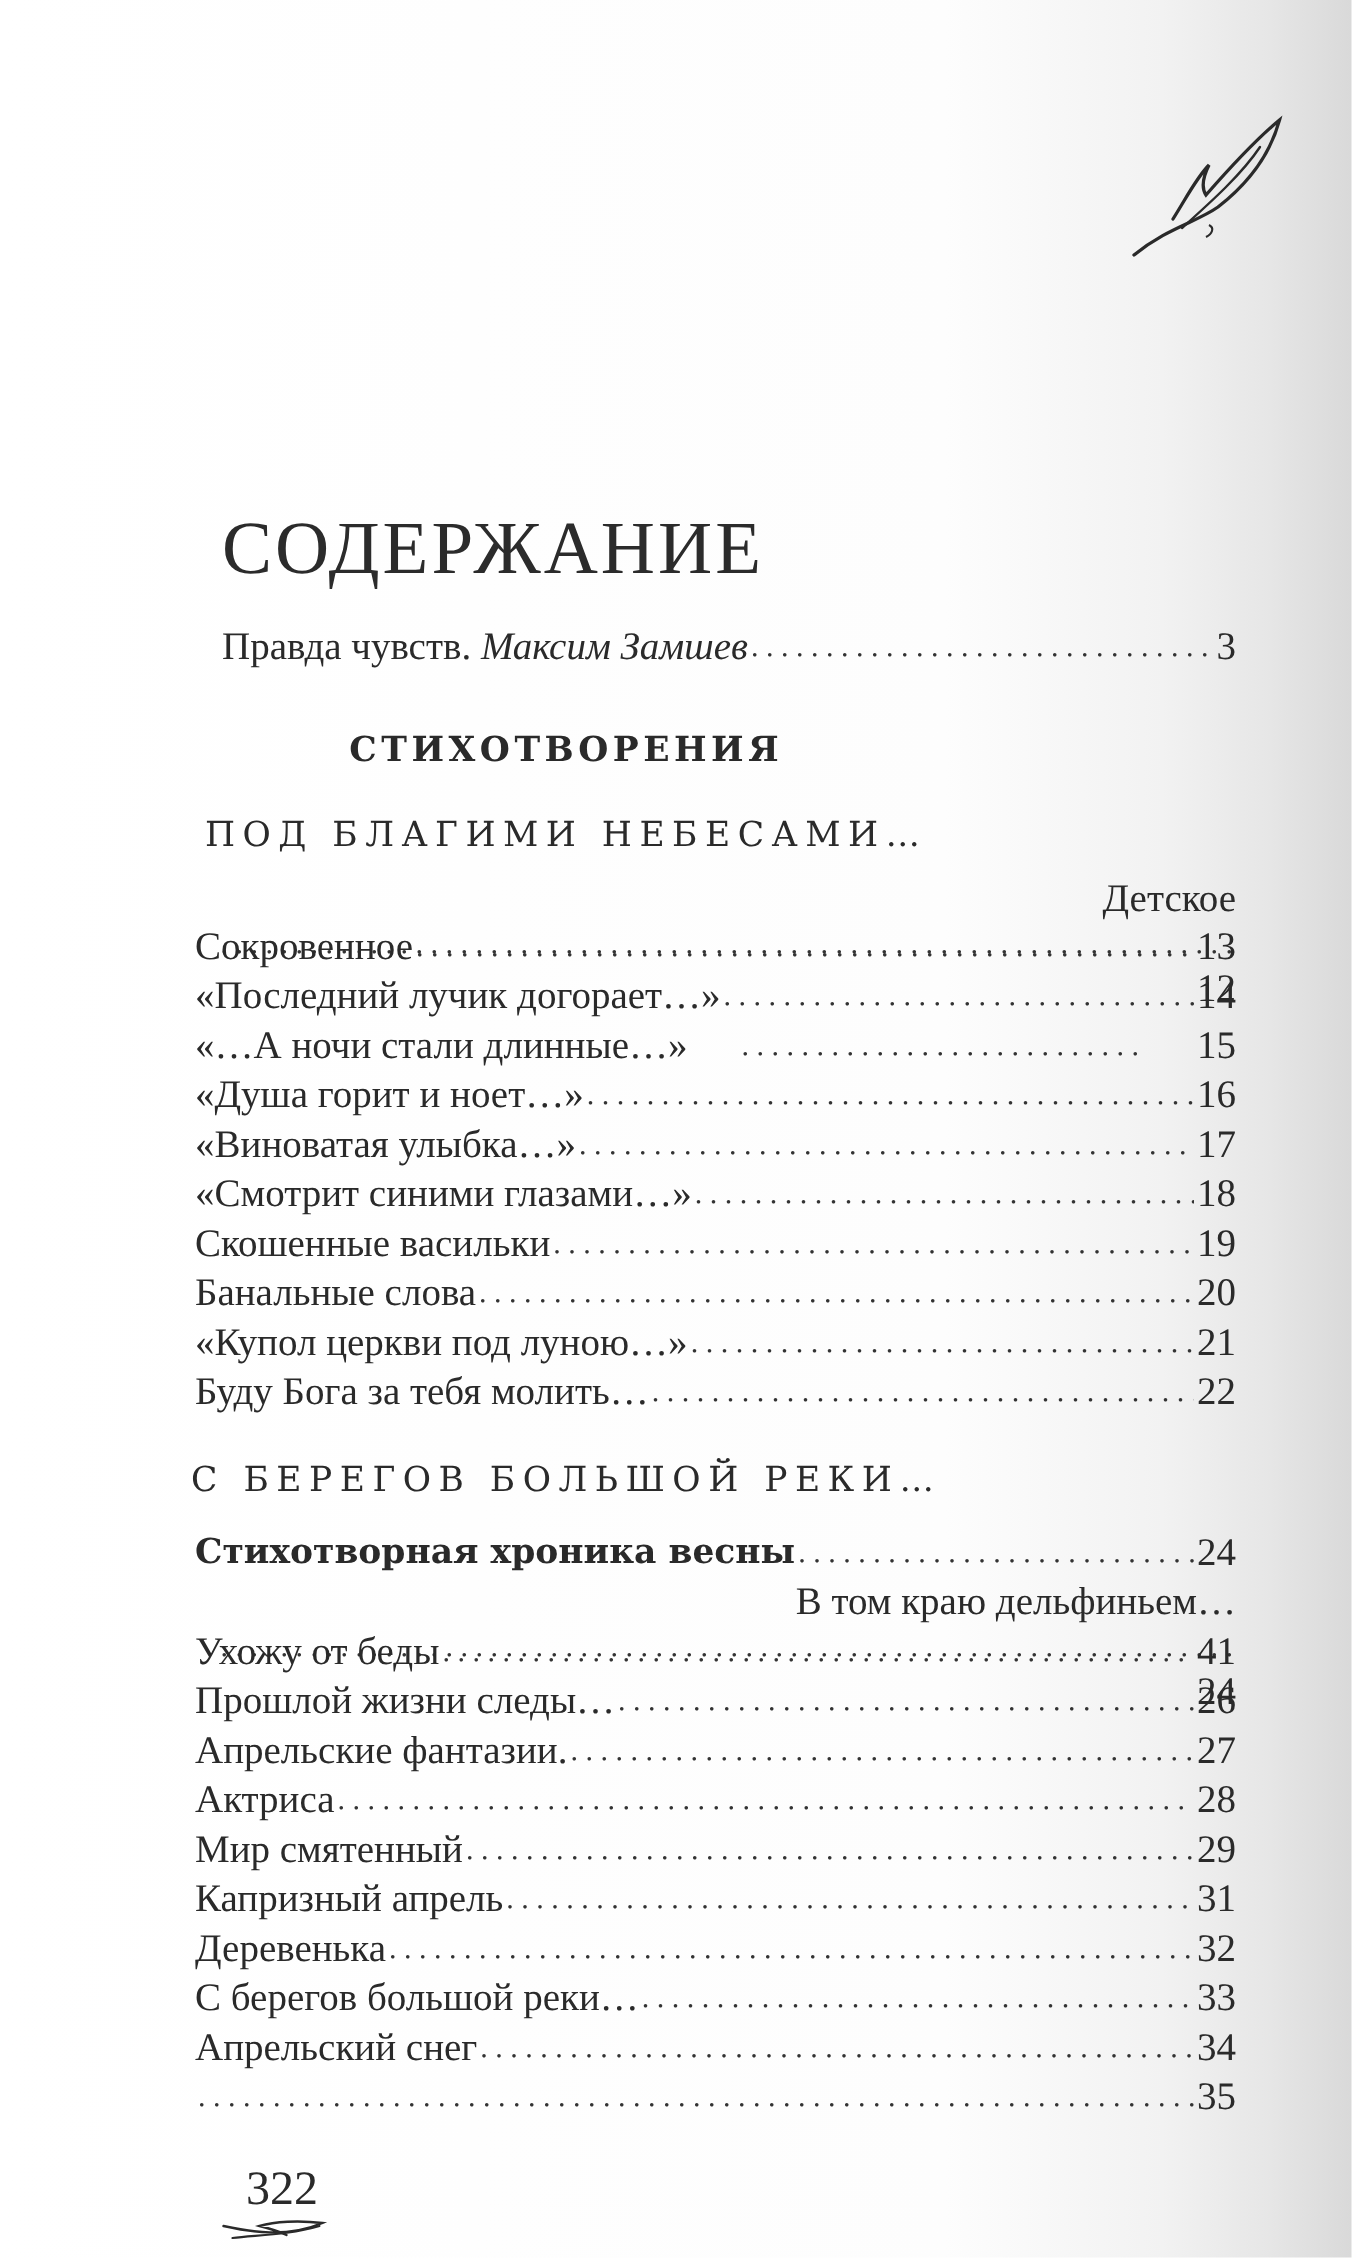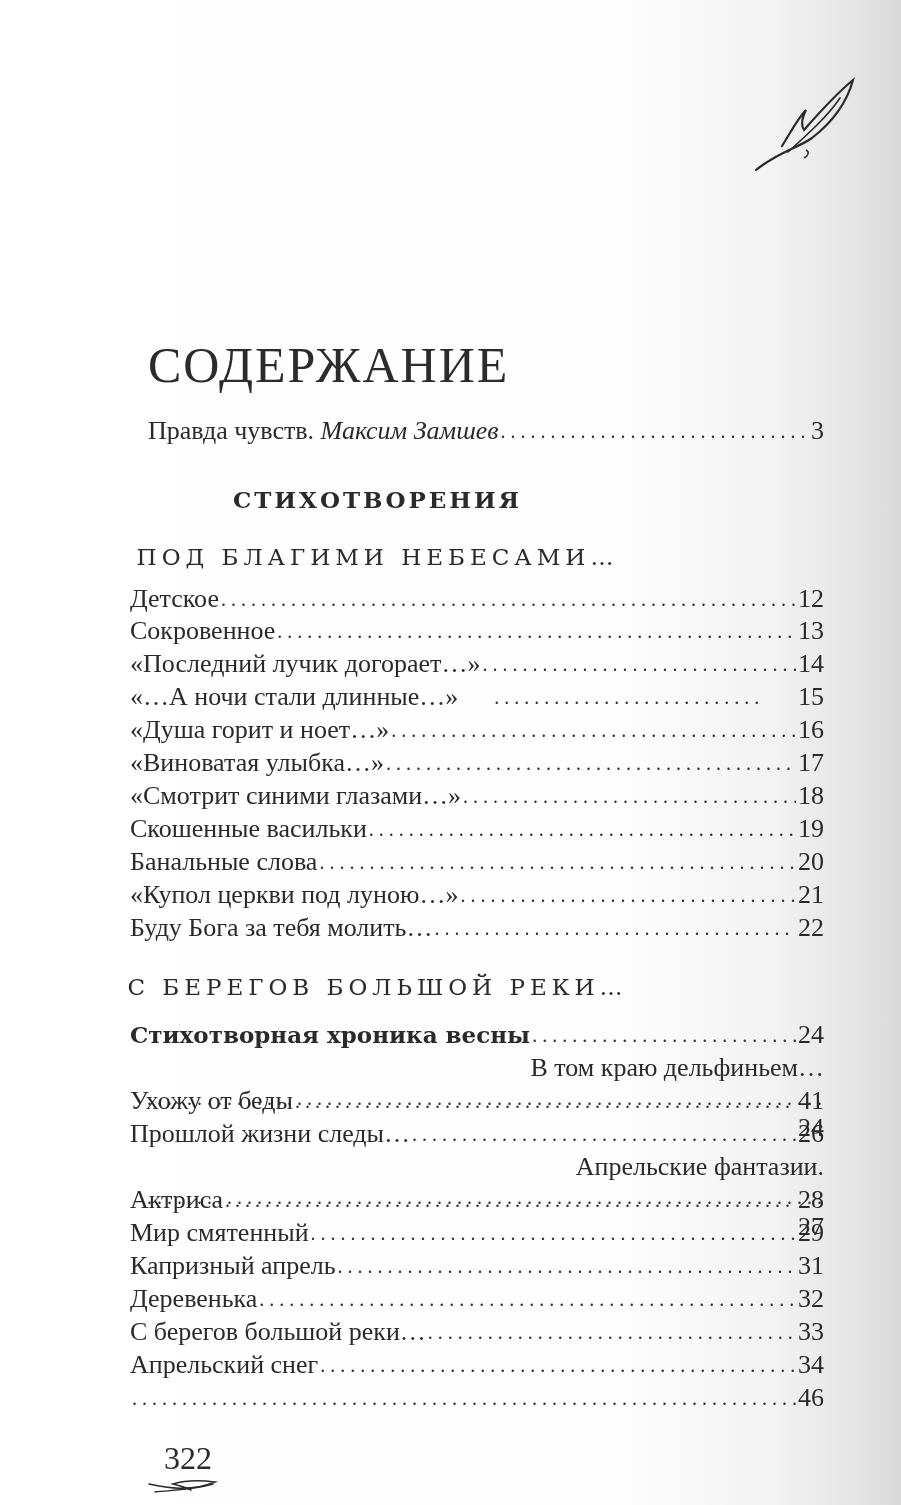--- a/index.html
+++ b/index.html
@@ -51,21 +51,21 @@
 <div class="toc-row" style="left:148px; top:416px; width:676px;">
   <span class="t">Правда чувств.</span>&nbsp;<span class="t i">Максим Замшев</span>
   <span class="leader"></span>
   <span class="p">3</span>
 </div>
 
 <h2 class="section-head h-major" style="top:486px;">СТИХОТВОРЕНИЯ</h2>
 
 <h3 class="section-head h-minor" style="top:544px;">ПОД БЛАГИМИ НЕБЕСАМИ…</h3>
 
-<div class="toc-row entry" style="top:584px;">
+<div class="toc-row entry" style="top:584px;flex-direction:column;">
     <span class="t">Детское</span>
     <span class="leader"></span>
     <span class="p">12</span>
   </div>
 <div class="toc-row entry" style="top:616px;">
     <span class="t">Сокровенное</span>
     <span class="leader"></span>
     <span class="p">13</span>
   </div>
 <div class="toc-row entry" style="top:649px;">
@@ -129,21 +129,21 @@
 <div class="toc-row entry" style="top:1086px;">
     <span class="t">Ухожу от беды</span>
     <span class="leader"></span>
     <span class="p">41</span>
   </div>
 <div class="toc-row entry" style="top:1119px;">
     <span class="t">Прошлой жизни следы…</span>
     <span class="leader"></span>
     <span class="p">26</span>
   </div>
-<div class="toc-row entry" style="top:1152px;flex-direction:column;">
+<div class="toc-row entry" style="top:1152px;">
     <span class="t">Апрельские фантазии.</span>
     <span class="leader"></span>
     <span class="p">27</span>
   </div>
 <div class="toc-row entry" style="top:1185px;">
     <span class="t">Актриса</span>
     <span class="leader"></span>
     <span class="p">28</span>
   </div>
 <div class="toc-row entry" style="top:1218px;">
@@ -166,21 +166,21 @@
     <span class="leader"></span>
     <span class="p">33</span>
   </div>
 <div class="toc-row entry" style="top:1350px;">
     <span class="t">Апрельский снег</span>
     <span class="leader"></span>
     <span class="p">34</span>
   </div>
 <div class="toc-row entry" style="top:1383px;">
     <span class="leader"></span>
-    <span class="p">46</span>
+    <span class="p">35</span>
   </div>
 
 <div class="page-num">322</div>
 
 <svg class="feather-bottom" viewBox="0 0 72 20">
   <path d="M2 6 C20 10 44 14 68 4 C52 2 36 3 26 6 C34 8 40 10 44 12" fill="none" stroke="#2a2a2a" stroke-width="1.6" stroke-linecap="round"></path>
   <path d="M8 14 C24 12 46 12 66 6" fill="none" stroke="#2a2a2a" stroke-width="1.4" stroke-linecap="round"></path>
 </svg>
 
 </body></html>

